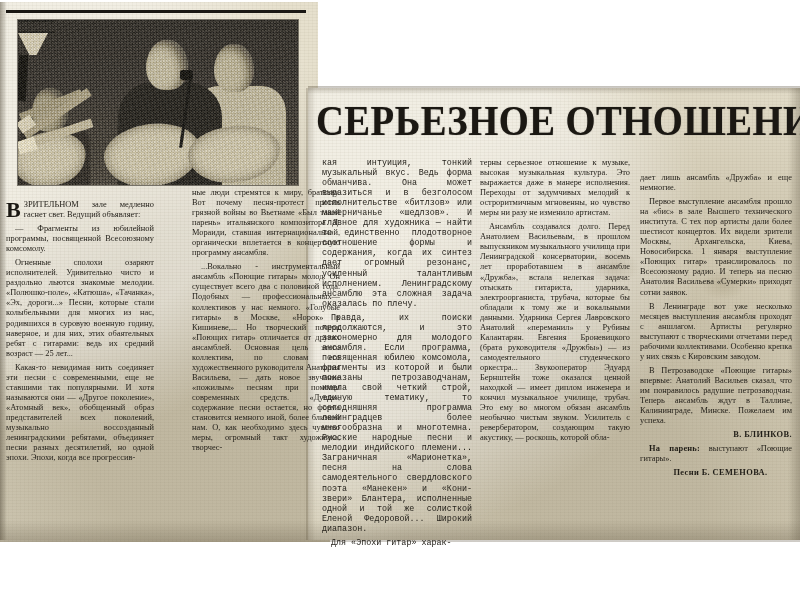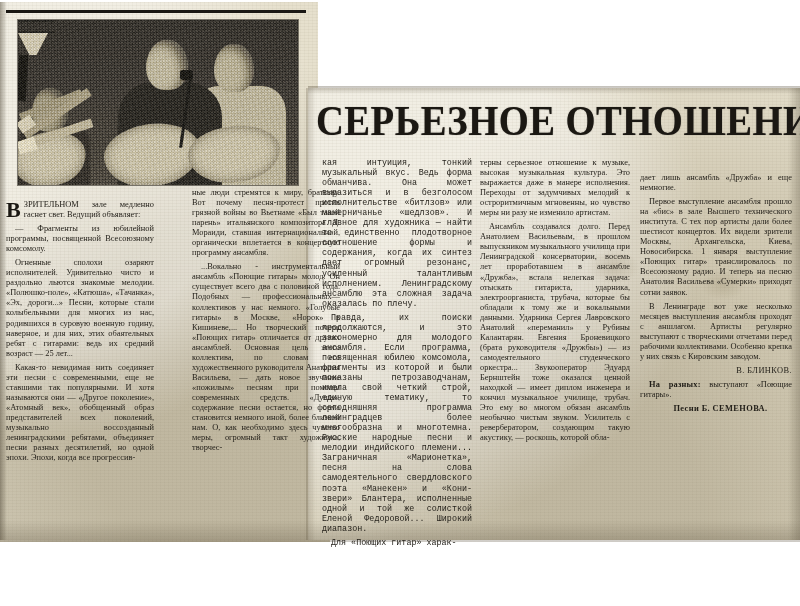--- a/index.html
+++ b/index.html
@@ -146,21 +146,21 @@
   .dropcap{
     float:left;
     font-size:22px;
     line-height:18px;
     font-weight:bold;
     padding:1px 3px 0 0;
     color:#1b1813;
     font-family:"Liberation Serif",serif;
   }
 
-  .sig{font-weight:normal;text-align:right;margin:7px 0 8px 0;text-indent:0;letter-spacing:.4px;}
+  .sig{font-weight:bold;text-align:right;margin:7px 0 8px 0;text-indent:0;letter-spacing:.4px;}
   .capt{text-indent:9px;margin:0 0 4px 0;}
   .capt b{letter-spacing:.2px;}
   .photo-credit{font-weight:bold;text-align:center;text-indent:0;margin:5px 0 0 0;letter-spacing:.4px;}
 
   
   .edge-shadow{position:absolute;pointer-events:none;}
   #edge-left{left:0;top:2px;width:7px;height:538px;
     background:linear-gradient(90deg, rgba(70,62,46,.45), rgba(70,62,46,0));}
   #edge-right-top{left:788px;top:88px;width:12px;height:452px;
     background:linear-gradient(270deg, rgba(80,72,54,.30), rgba(80,72,54,0));}
@@ -236,30 +236,31 @@
   </div>
 
   <div class="col" id="col2">
     <p class="noind">ные люди стремятся к миру, братству. Вот почему песня-протест против грязной войны во Вьетнаме «Был такой парень» итальянского композитора Д. Мораиди, ставшая интернациональной, органически вплетается в концертную программу ансамбля.</p>
     <p>...Вокально - инструментальный ансамбль «Поющие гитары» молод. Он существует всего два с половиной года. Подобных — профессиональных— коллективов у нас немного. «Голубые гитары» в Москве, «Норок» в Кишиневе,... Но творческий почерк «Поющих гитар» отличается от других ансамблей. Основная цель этого коллектива, по словам его художественного руководителя Анатолия Васильева, — дать новое звучание «пожилым» песням при помощи современных средств. «Душа», содержание песни остается, но форма становится немного иной, более близкой нам. О, как необходимо здесь чувство меры, огромный такт художника, творчес-</p>
   </div>
 
   <div class="col" id="col3">
     <p class="noind">кая интуиция, тонкий музыкальный вкус. Ведь форма обманчива. Она может выразиться и в безголосом исполнительстве «битлзов» или манерничанье «шедлзов». И главное для художника — найти то единственно плодотворное соотношение формы и содержания, когда их синтез дает огромный резонанс, усиленный талантливым исполнением. Ленинградскому ансамблю эта сложная задача оказалась по плечу.</p>
     <p>Правда, их поиски продолжаются, и это закономерно для молодого ансамбля. Если программа, посвященная юбилею комсомола, фрагменты из которой и были показаны петрозаводчанам, имела свой четкий строй, единую тематику, то сегодняшняя программа ленинградцев более многообразна и многотемна. Русские народные песни и мелодии индийского племени... Заграничная «Марионетка», песня на слова самодеятельного свердловского поэта «Манекен» и «Кони-звери» Блантера, исполненные одной и той же солисткой Еленой Федоровой... Широкий диапазон.</p>
-    <p>Для «Поющих гитар» харак-</p>
+    <p>Для «Эпохи гитар» харак-</p>
   </div>
 
   <div class="col" id="col4">
     <p class="noind">терны серьезное отношение к музыке, высокая музыкальная культура. Это выражается даже в манере исполнения. Переходы от задумчивых мелодий к остроритмичным мгновенны, но чувство меры ни разу не изменило артистам.</p>
     <p>Ансамбль создавался долго. Перед Анатолием Васильевым, в прошлом выпускником музыкального училища при Ленинградской консерватории, восемь лет проработавшем в ансамбле «Дружба», встала нелегкая задача: отыскать гитариста, ударника, электроорганиста, трубача, которые бы обладали к тому же и вокальными данными. Ударника Сергея Лавровского Анатолий «переманил» у Рубины Калантарян. Евгения Броневицкого (брата руководителя «Дружбы») — из самодеятельного студенческого оркестра... Звукооператор Эдуард Бернштейн тоже оказался ценной находкой — имеет диплом инженера и кончил музыкальное училище, трубач. Это ему во многом обязан ансамбль необычно чистым звуком. Усилитель с ревербератором, создающим такую акустику, — роскошь, которой обла-</p>
   </div>
 
   <div class="col" id="col5">
     <p class="noind">дает лишь ансамбль «Дружба» и еще немногие.</p>
     <p>Первое выступление ансамбля прошло на «бис» в зале Высшего технического института. С тех пор артисты дали более шестисот концертов. Их видели зрители Москвы, Архангельска, Киева, Новосибирска. 1 января выступление «Поющих гитар» транслировалось по Всесоюзному радио. И теперь на песню Анатолия Васильева «Сумерки» приходят сотни заявок.</p>
     <p>В Ленинграде вот уже несколько месяцев выступления ансамбля проходят с аншлагом. Артисты регулярно выступают с творческими отчетами перед рабочими коллективами. Особенно крепка у них связь с Кировским заводом.</p>
+    <p>В Петрозаводске «Поющие гитары» впервые: Анатолий Васильев сказал, что им понравилось радушие петрозаводчан. Теперь ансамбль ждут в Таллине, Калининграде, Минске. Пожелаем им успеха.</p>
     <p class="sig">В. БЛИНКОВ.</p>
-    <p class="capt"><b>На разных:</b><span> выступают «Поющие гитары».</span></p>
+    <p class="capt"><b>На парень:</b><span> выступают «Поющие гитары».</span></p>
     <p class="photo-credit">Песни Б. СЕМЕНОВА.</p>
   </div>
 
 </div>
 
 </body></html>

